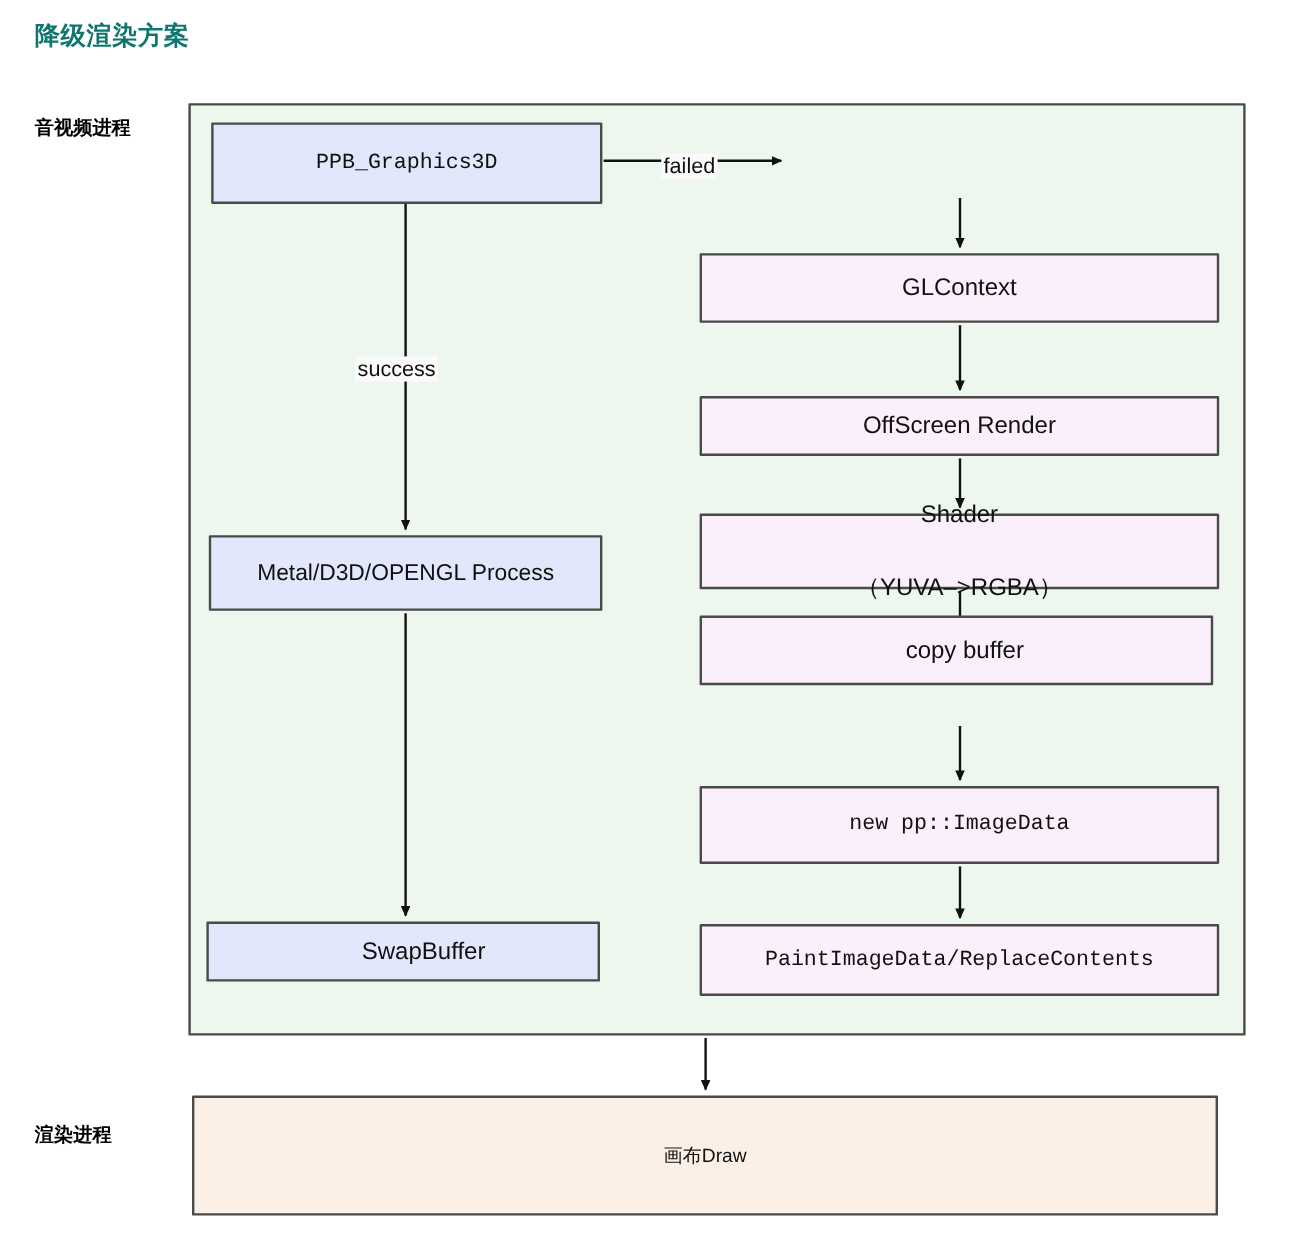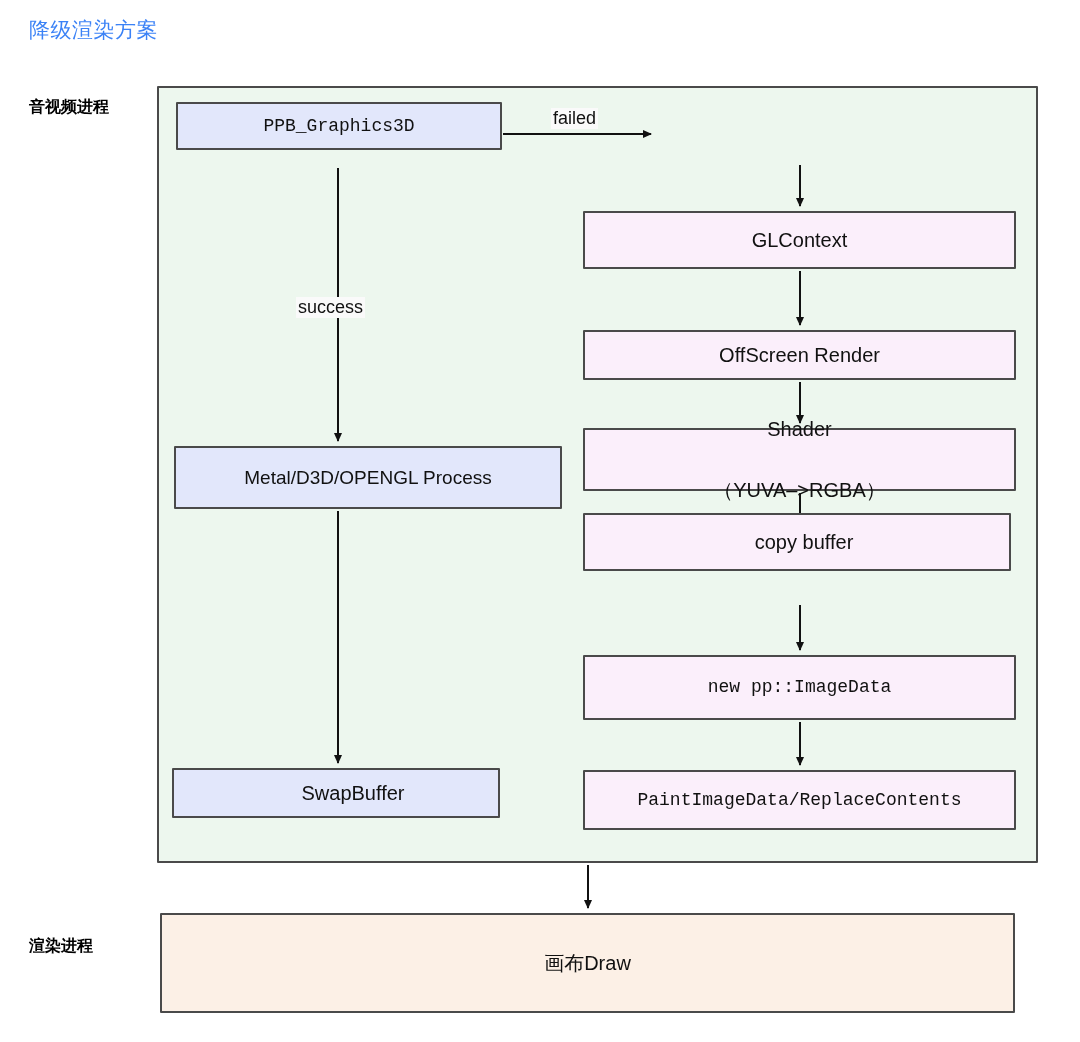--- a/index.html
+++ b/index.html
@@ -14,22 +14,22 @@
     width: 1080px; height: 1042px;
     overflow: hidden;
     background: #ffffff;
   }
 
   
   .page-title {
     position: absolute;
     left: 29px; top: 16px;
     font-size: 21px;
-    font-weight: normal;
-    color: #3b82f6;
+    font-weight: bold;
+    color: #0f766e;
     letter-spacing: 0.5px;
     white-space: nowrap;
   }
 
   
   .lane-label {
     position: absolute;
     font-size: 16px;
     font-weight: bold;
     color: #000000;
@@ -67,64 +67,64 @@
     color: #111111;
     line-height: 1.25;
     padding: 2px 6px;
   }
   .node.blue  { background: #e2e7fb; }
   .node.pink  { background: #fbeffb; }
   .node.sans  { font-family: "Liberation Sans", sans-serif; font-size: 20px; }
   .node.mono  { font-family: "Liberation Mono", monospace; font-size: 18px; }
 
   
-  #node-g3d      { left: 176px; top: 102px;  width: 326px; height: 48px; }
-  #node-metal    { left: 174px; top: 446px;  width: 388px; height: 63px; font-size: 19px; }
+  #node-g3d      { left: 176px; top: 102px;  width: 326px; height: 68px; }
+  #node-metal    { left: 174px; top: 446px;  width: 328px; height: 63px; font-size: 19px; }
   #node-swap     { left: 172px; top: 768px;  width: 328px; height: 50px; padding-left: 40px; }
 
   
   #node-g2d      { left: 656px; top: 99px;   width: 290px; height: 64px; }
   #node-glctx    { left: 583px; top: 211px;  width: 433px; height: 58px; }
   #node-offscr   { left: 583px; top: 330px;  width: 433px; height: 50px; }
   #node-shader   { left: 583px; top: 428px;  width: 433px; height: 63px;
                    flex-direction: column; gap: 36px; }
   #node-copybuf  { left: 583px; top: 513px;  width: 428px; height: 58px; padding-left: 20px; }
   #node-imgdata  { left: 583px; top: 655px;  width: 433px; height: 65px; }
   #node-paint    { left: 583px; top: 770px;  width: 433px; height: 60px; }
 
   
   #node-canvas {
     position: absolute;
     left: 160px; top: 913px;
     width: 855px; height: 100px;
     display: flex;
     align-items: center;
     justify-content: center;
-    font-size: 20px;
+    font-size: 16px;
     color: #111111;
   }
 
   
   #edges {
     position: absolute;
     left: 0; top: 0;
     width: 1080px; height: 1042px;
     pointer-events: none;
   }
 
   
   .edge-label {
     position: absolute;
     background: #fafafa;
     font-size: 18px;
     color: #111111;
     padding: 0 2px;
     white-space: nowrap;
   }
-  #edge-label-failed  { left: 551px; top: 108px; }
+  #edge-label-failed  { left: 551px; top: 128px; }
   #edge-label-success { left: 296px; top: 297px; }
 </style>
 </head>
 <body>
 
 <div id="stage">
 
   <div class="page-title">降级渲染方案</div>
 
   <div class="lane-label" id="lane-label-av">音视频进程</div>

